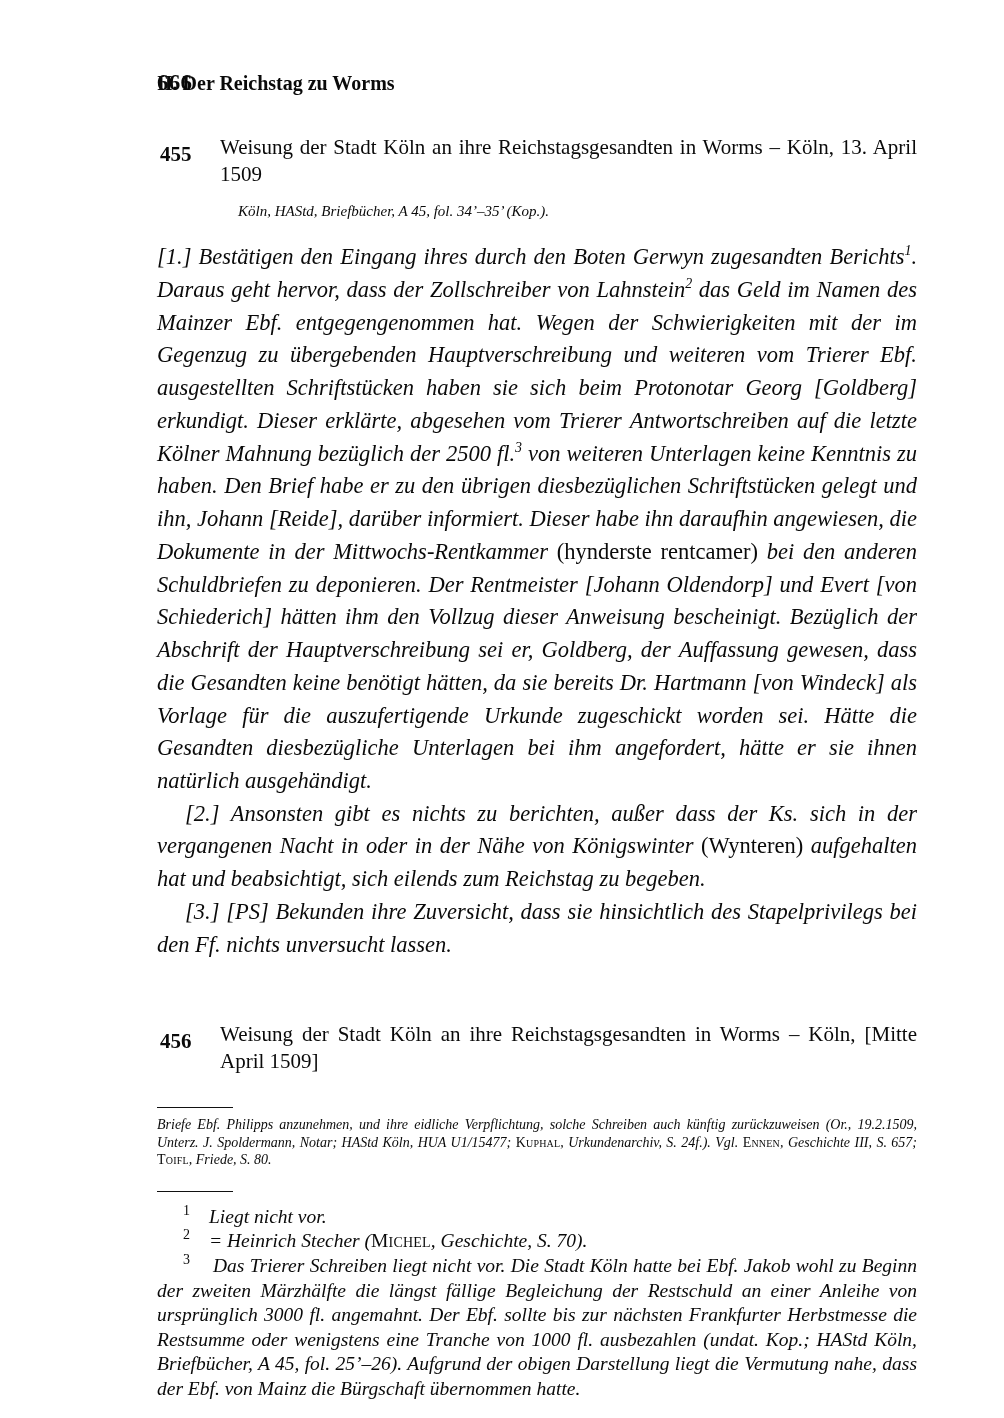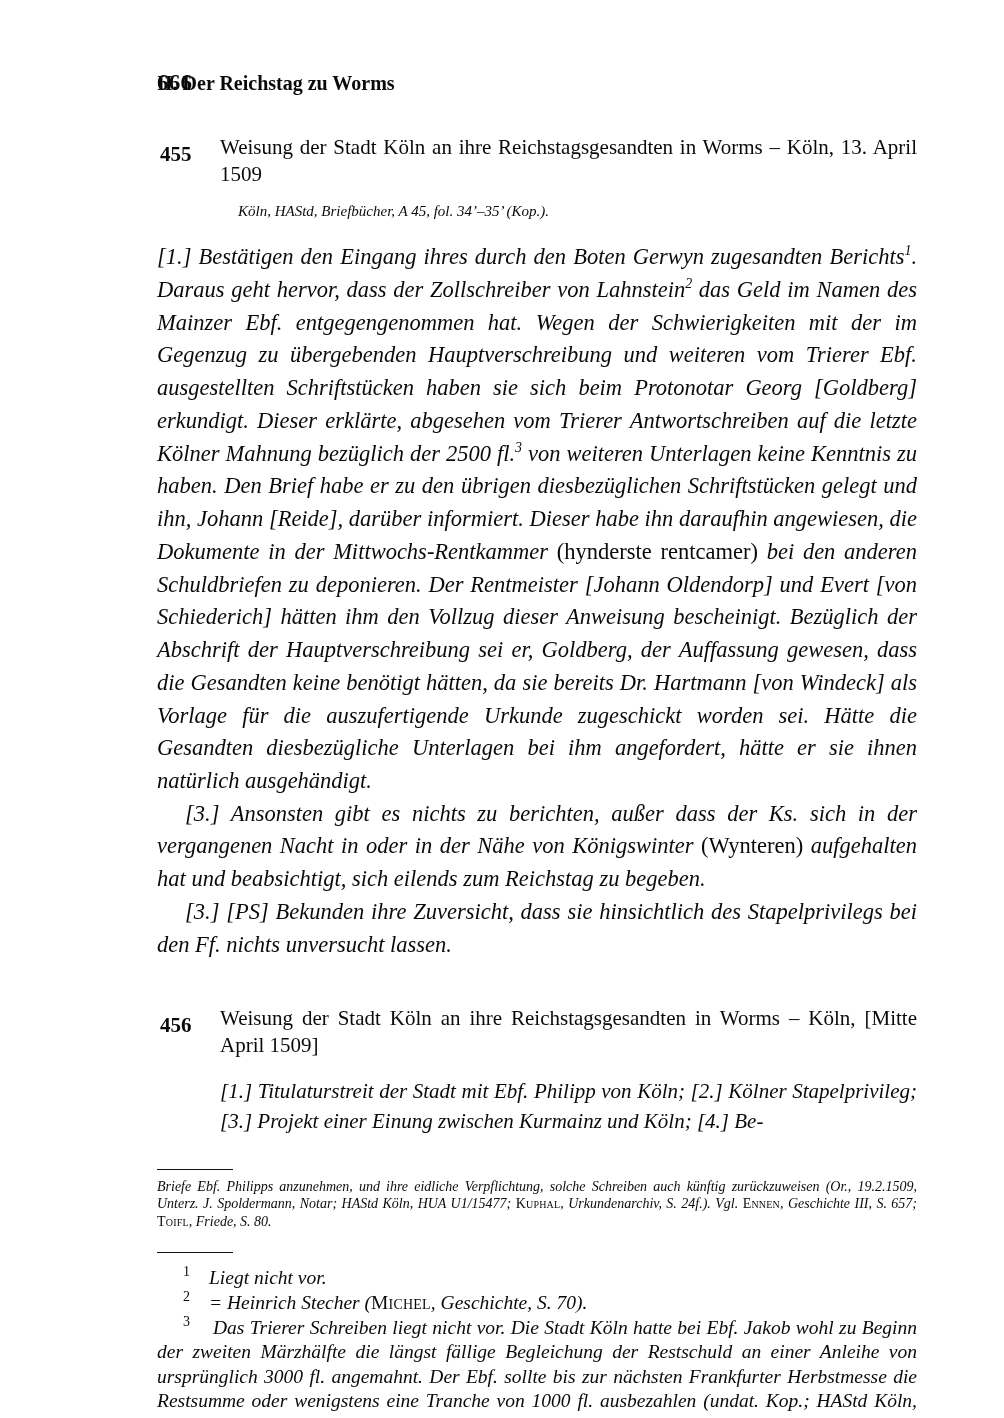--- a/index.html
+++ b/index.html
@@ -175,29 +175,28 @@
 
     <div class="entry">
       <div class="entry-num">455</div>
       <div class="entry-head">Weisung der Stadt Köln an ihre Reichstagsgesandten in Worms – Köln, 13. April 1509</div>
       <div class="entry-source">Köln, HAStd, Briefbücher, A 45, fol. 34’–35’ (Kop.).</div>
     </div>
 
     <div class="body-block">
       <p><span>[1.] Bestätigen den Eingang ihres durch den Boten Gerwyn zugesandten Berichts</span><sup>1</sup><span>. Daraus geht hervor, dass der Zollschreiber von Lahnstein</span><sup>2</sup><span> das Geld im Namen des Mainzer Ebf. entgegengenommen hat. Wegen der Schwierigkeiten mit der im Gegenzug zu übergebenden Hauptverschreibung und weiteren vom Trierer Ebf. ausgestellten Schriftstücken haben sie sich beim Protonotar Georg [Goldberg] erkundigt. Dieser erklärte, abgesehen vom Trierer Antwortschreiben auf die letzte Kölner Mahnung bezüglich der 2500 fl.</span><sup>3</sup><span> von weiteren Unterlagen keine Kenntnis zu haben. Den Brief habe er zu den übrigen diesbezüglichen Schriftstücken gelegt und ihn, Johann [Reide], darüber informiert. Dieser habe ihn daraufhin angewiesen, die Dokumente in der Mittwochs-Rentkammer </span><span class="roman">(hynderste rentcamer)</span><span> bei den anderen Schuldbriefen zu deponieren. Der Rentmeister [Johann Oldendorp] und Evert [von Schiederich] hätten ihm den Vollzug dieser Anweisung bescheinigt. Bezüglich der Abschrift der Hauptverschreibung sei er, Goldberg, der Auffassung gewesen, dass die Gesandten keine benötigt hätten, da sie bereits Dr. Hartmann [von Windeck] als Vorlage für die auszufertigende Urkunde zugeschickt worden sei. Hätte die Gesandten diesbezügliche Unterlagen bei ihm angefordert, hätte er sie ihnen natürlich ausgehändigt.</span></p>
 
-      <p class="indent"><span>[3.] Ansonsten gibt es nichts zu berichten, außer dass der Ks. sich in der vergangenen Nacht in oder in der Nähe von Königswinter </span><span class="roman">(Wynteren)</span><span> aufgehalten hat und beabsichtigt, sich eilends zum Reichstag zu begeben.</span></p>
+      <p class="indent"><span>[2.] Ansonsten gibt es nichts zu berichten, außer dass der Ks. sich in der vergangenen Nacht in oder in der Nähe von Königswinter </span><span class="roman">(Wynteren)</span><span> aufgehalten hat und beabsichtigt, sich eilends zum Reichstag zu begeben.</span></p>
 
       <p class="indent">[3.] [PS] Bekunden ihre Zuversicht, dass sie hinsichtlich des Stapelprivilegs bei den Ff. nichts unversucht lassen.</p>
     </div>
 
-    <div class="entry" style="margin-top:44px">
+    <div class="entry" style="margin-top:60px">
       <div class="entry-num">456</div>
       <div class="entry-head">Weisung der Stadt Köln an ihre Reichstagsgesandten in Worms – Köln, [Mitte April 1509]</div>
-      <div class="entry-summary">[1.] Titulaturstreit der Stadt mit Ebf. Philipp von Köln; [2.] Kölner Stapelprivileg; [3.] Projekt einer Einung zwischen Kurmainz und Köln; [4.] Be-</div>
     </div>
 
     <div style="margin-top:32px">
       <div class="rule-short"></div>
     </div>
     <div class="apparatus"><span>Briefe Ebf. Philipps anzunehmen, und ihre eidliche Verpflichtung, solche Schreiben auch künftig zurückzuweisen (Or., 19.2.1509, Unterz. J. Spoldermann, Notar; HAStd Köln, HUA U1/15477; </span><span class="sc">Kuphal</span><span>, Urkundenarchiv, S. 24f.). Vgl. </span><span class="sc">Ennen</span><span>, Geschichte III, S. 657; </span><span class="sc">Toifl</span><span>, Friede, S. 80.</span></div>
 
     <div style="margin-top:22px">
       <div class="rule-short"></div>
     </div>

